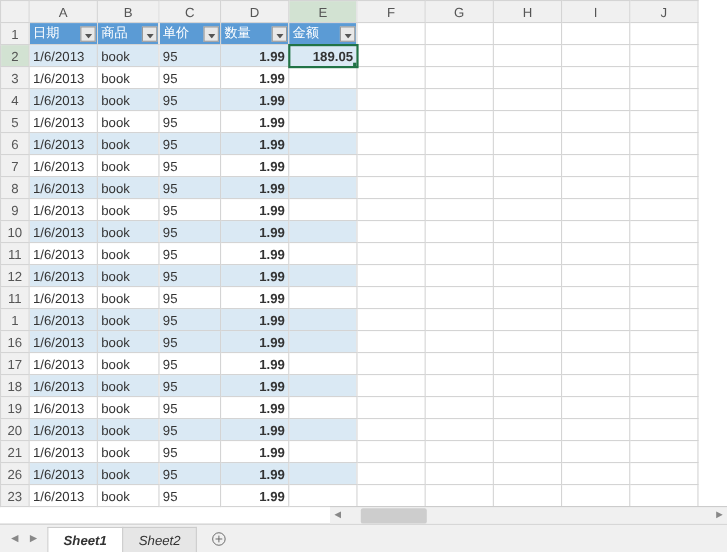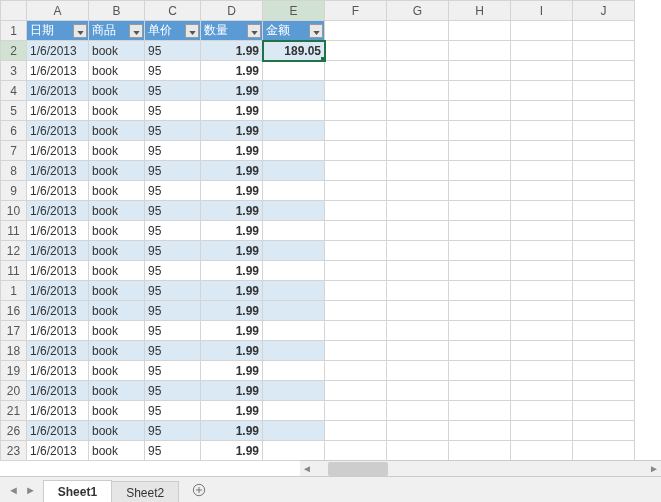--- a/index.html
+++ b/index.html
@@ -376,21 +376,21 @@
         <div class="scroll-thumb"></div>
       </div>
     <span class="scroll-arrow">►</span>
   </div>
 
   <div class="tabs-bar">
     <div class="nav-arrows">
       <span class="arrow">◄</span>
       <span class="arrow">►</span>
     </div>
-    <div id="tabs-container" style="display:flex;align-items:flex-end;height:100%;">
+    <div id="tabs-container" style="display:flex;align-items:flex-start;height:100%;font-style:italic;">
         <div class="tab active">Sheet1</div>
         <div class="tab">Sheet2</div>
       </div>
     <div class="add-sheet">
       <svg viewBox="0 0 16 16">
           <circle cx="8" cy="8" r="6.5" fill="none" stroke="#666" stroke-width="1"></circle>
           <line x1="8" y1="4.5" x2="8" y2="11.5" stroke="#666" stroke-width="1"></line>
           <line x1="4.5" y1="8" x2="11.5" y2="8" stroke="#666" stroke-width="1"></line>
         </svg>
     </div>

